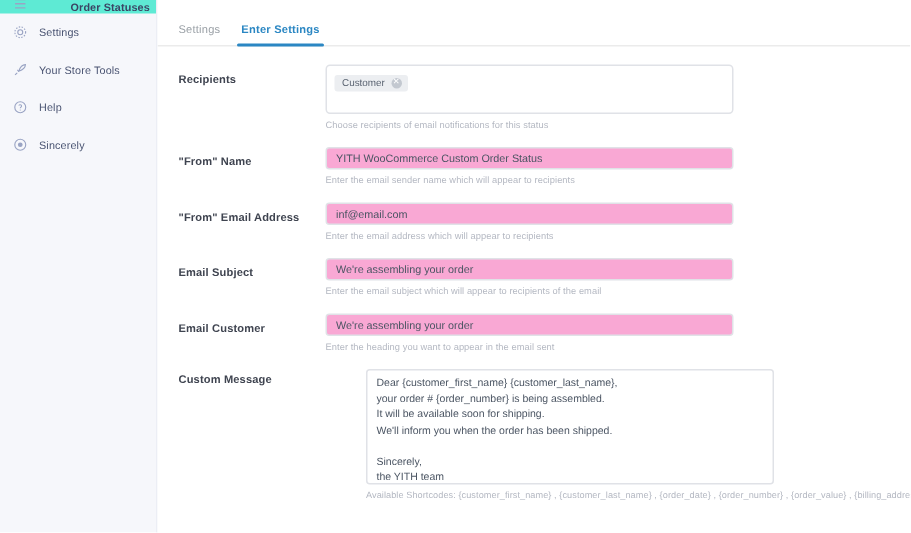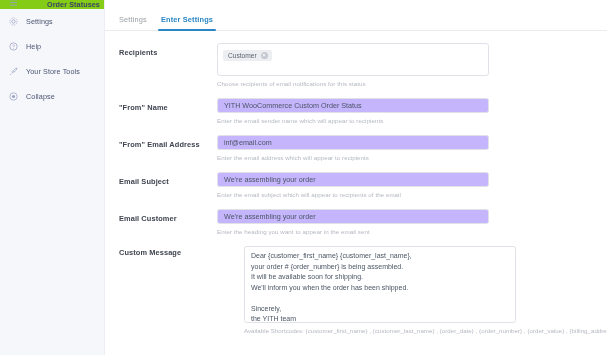--- a/index.html
+++ b/index.html
@@ -31,21 +31,21 @@
     align-items: center;
     gap: 7px;
     height: 25px;
     padding: 0 8px;
     color: #4a5472;
     font-size: 7.2px;
     letter-spacing: .1px;
     white-space: nowrap;
   }
   .side-item.selected {
-    background: #84cc16;
+    background: #5eead4;
     color: #3b4464;
     font-weight: bold;
     gap: 28px;
   }
   .side-item.first { height: 9px; align-items: flex-end; padding-bottom: 1px; overflow: hidden; }
   .side-icon {
     width: 11px; height: 11px; min-width: 11px;
     display: inline-flex; align-items: center; justify-content: center;
     color: #9aa4c4;
   }
@@ -104,21 +104,21 @@
     padding-top: 5px;
     letter-spacing: .1px;
   }
   .row-field { flex: 1; }
 
   .txt {
     width: 272px;
     height: 15px;
     border: 1px solid #e0e2e7;
     border-radius: 2.5px;
-    background: #c4b5fd;
+    background: #f9a8d4;
     font-family: "Liberation Sans", sans-serif;
     font-size: 7.2px;
     color: #4b5563;
     padding: 0 6px;
     line-height: 13px;
     display: block;
   }
   .hint {
     font-size: 6.2px;
     color: #b4b8c2;
@@ -208,47 +208,47 @@
           <circle cx="8" cy="8" r="2.4"></circle>
           <circle cx="8" cy="8" r="5.2" stroke-dasharray="1.4 1.4"></circle>
         </svg>
       </span>
       <span class="side-label">Settings</span>
     </div>
 
     <div class="side-item">
       <span class="side-icon">
         <svg viewBox="0 0 16 16" fill="none" stroke="currentColor" stroke-width="1.1">
+          <path d="M5 11 L3 13"></path>
+          <path d="M6.5 9.5 C8 5 11 3 13 3 C13 5 11 8 6.5 9.5 Z"></path>
+          <path d="M6.5 9.5 L5.2 8.2"></path>
+        </svg>
+      </span>
+      <span class="side-label">Your Store Tools</span>
+    </div>
+
+    <div class="side-item">
+      <span class="side-icon">
+        <svg viewBox="0 0 16 16" fill="none" stroke="currentColor" stroke-width="1.1">
           <circle cx="8" cy="8" r="5.3"></circle>
           <path d="M6.7 6.3 C6.7 5.3 9.3 5.3 9.3 6.8 C9.3 7.8 8 7.9 8 9" stroke-width="1"></path>
           <circle cx="8" cy="10.7" r=".55" fill="currentColor" stroke="none"></circle>
         </svg>
       </span>
       <span class="side-label">Help</span>
     </div>
 
     <div class="side-item">
       <span class="side-icon">
         <svg viewBox="0 0 16 16" fill="none" stroke="currentColor" stroke-width="1.1">
-          <path d="M5 11 L3 13"></path>
-          <path d="M6.5 9.5 C8 5 11 3 13 3 C13 5 11 8 6.5 9.5 Z"></path>
-          <path d="M6.5 9.5 L5.2 8.2"></path>
-        </svg>
-      </span>
-      <span class="side-label">Your Store Tools</span>
-    </div>
-
-    <div class="side-item">
-      <span class="side-icon">
-        <svg viewBox="0 0 16 16" fill="none" stroke="currentColor" stroke-width="1.1">
           <circle cx="8" cy="8" r="5.3"></circle>
           <circle cx="8" cy="8" r="2.3" fill="currentColor" stroke="none"></circle>
         </svg>
       </span>
-      <span class="side-label">Collapse</span>
+      <span class="side-label">Sincerely</span>
     </div>
   </div>
 
   <div class="content">
 
     <div class="tabs">
       <div class="tab">Settings</div>
       <div class="tab active">Enter Settings</div>
     </div>
 

